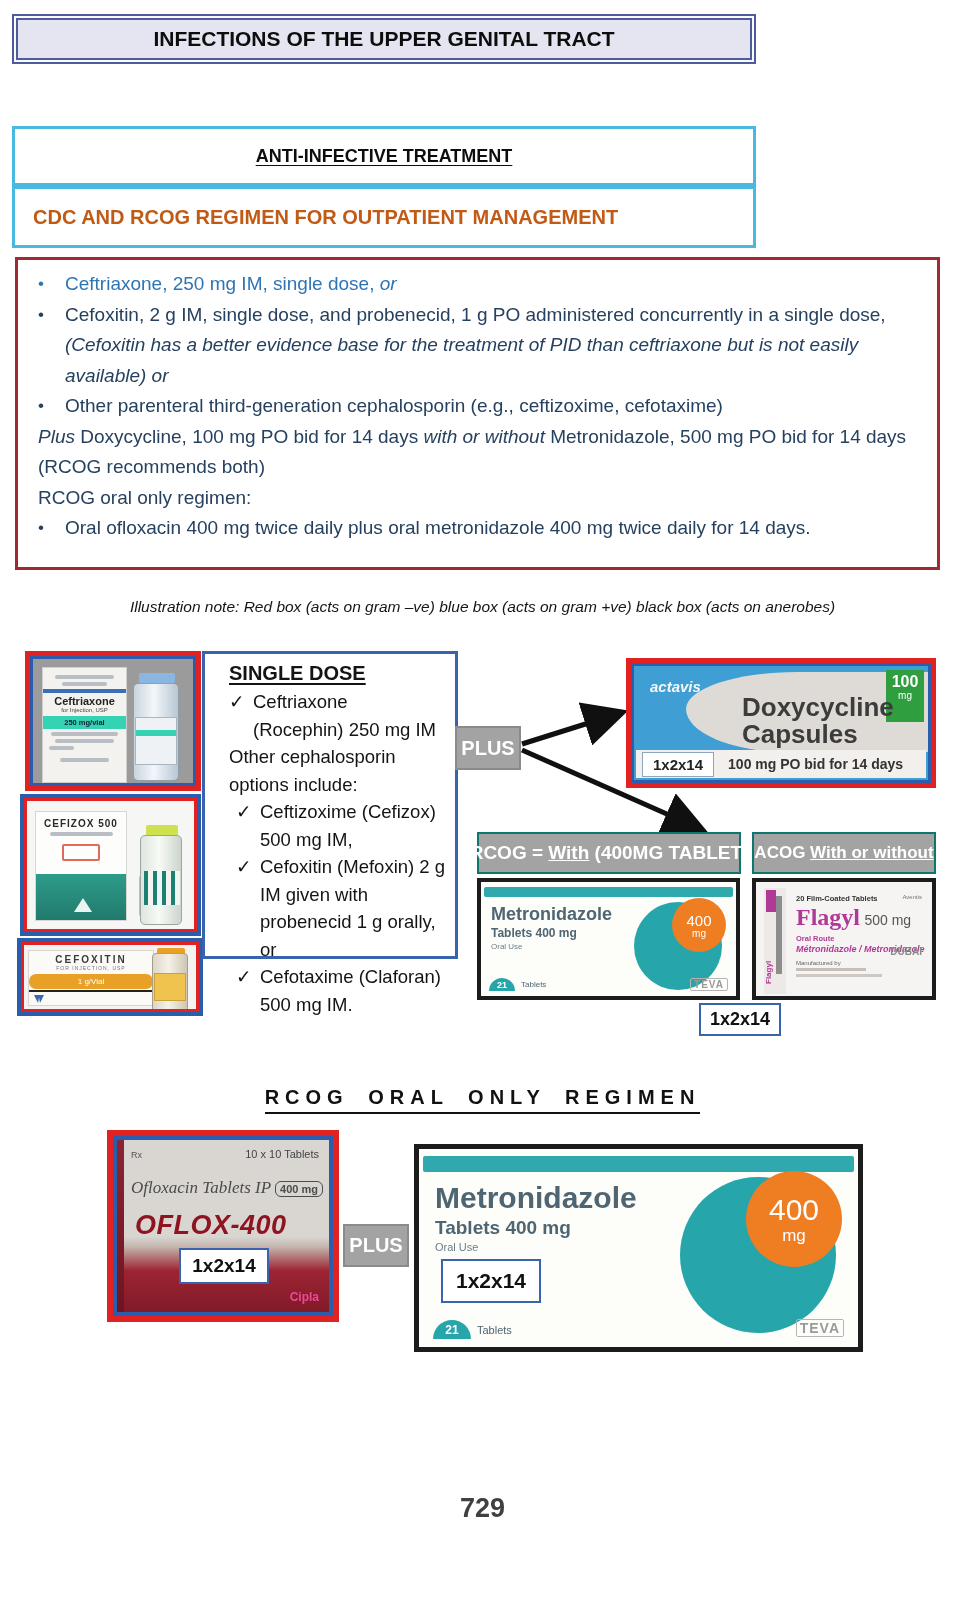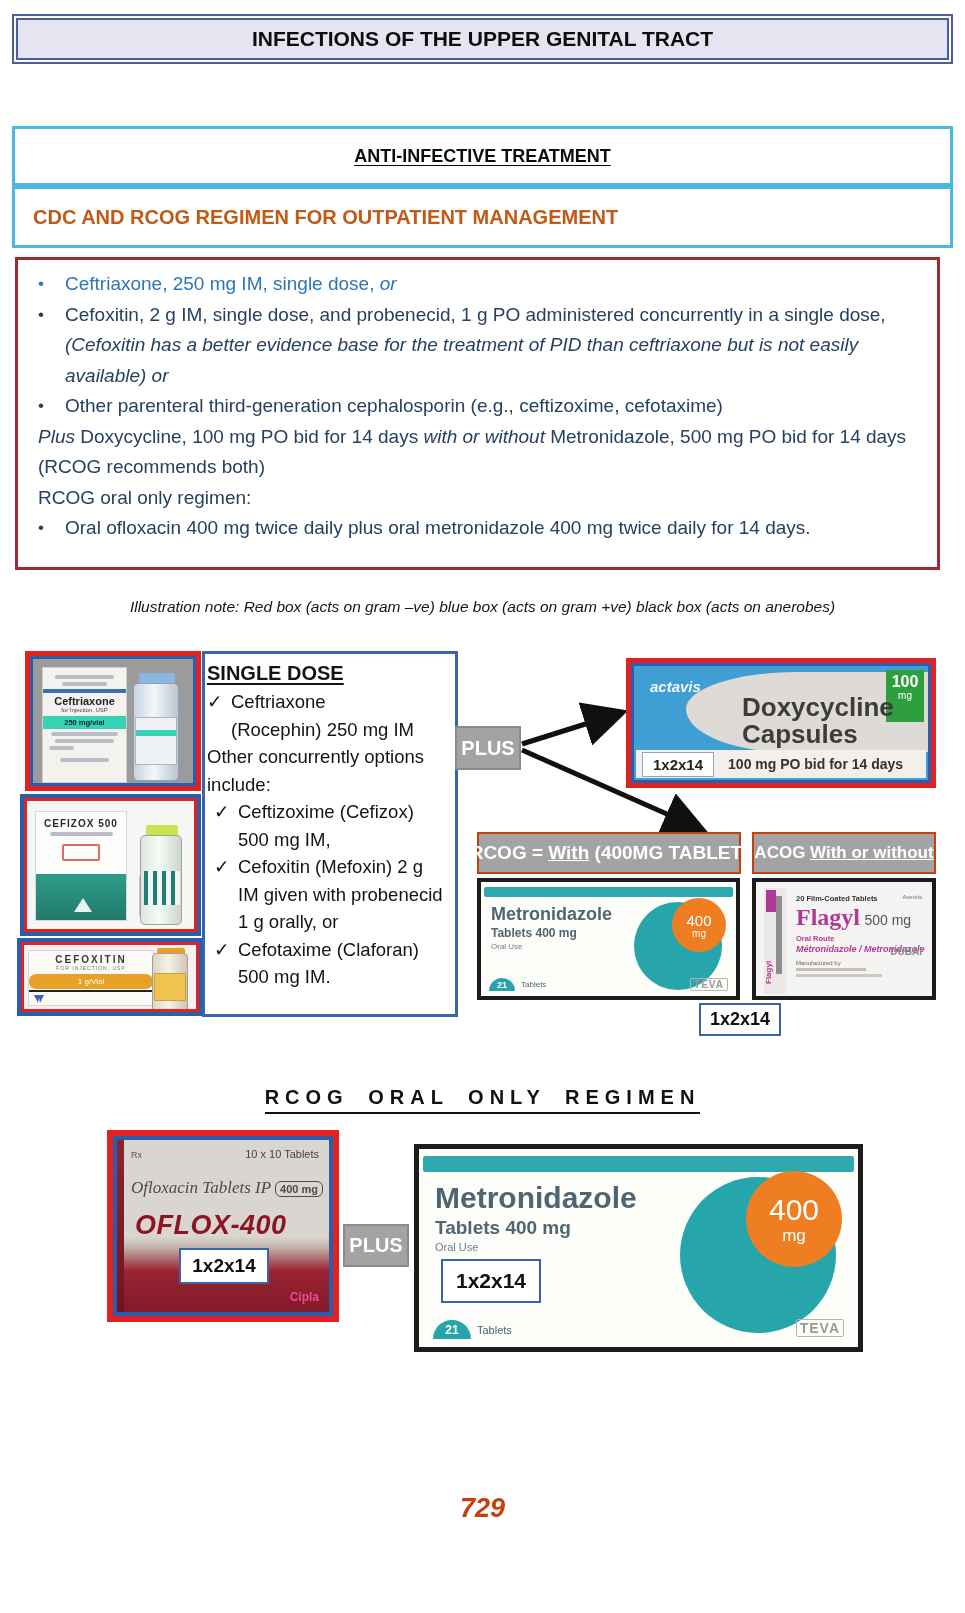--- a/index.html
+++ b/index.html
@@ -2,21 +2,21 @@
 <html><head>
 <meta charset="utf-8">
 <style>
   html,body{margin:0;padding:0;background:#fff;}
   .page{position:relative;width:965px;height:1613px;background:#ffffff;
         font-family:"Liberation Sans",sans-serif;color:#111;overflow:hidden;}
   .i{font-style:italic;}
   .u{text-decoration:underline;}
 
   
-  .hbox{position:absolute;left:12px;width:941px;box-sizing:border-box;display:flex;align-items:center;justify-content:center;}
+  .hbox{position:absolute;left:12px;width:744px;box-sizing:border-box;display:flex;align-items:center;justify-content:center;}
   .hbox1{top:14px;height:50px;background:#e5e5f1;border:2px solid #4d5c9b;
          box-shadow:inset 0 0 0 2px #fbfbfe, inset 0 0 0 4px #4d5c9b;}
   .hbox1 .t{font-size:21px;font-weight:bold;color:#0d0d0d;}
   .hbox2{top:71px;height:47px;background:#fff;border:2px solid #4d5c9b;
          box-shadow:inset 0 0 0 2px #ffffff, inset 0 0 0 4px #4d5c9b;}
   .hbox2 .t{font-size:19px;font-weight:bold;letter-spacing:7px;word-spacing:10px;text-decoration:underline;text-underline-offset:4px;color:#0d0d0d;}
   .hbox3{top:126px;height:60px;background:#fff;border:3px solid #49b9e2;}
   .hbox3 .t{font-size:18px;font-weight:bold;text-decoration:underline;text-underline-offset:3px;color:#0d0d0d;}
   .hbox4{top:186px;height:62px;background:#fff;border:3px solid #49b9e2;justify-content:flex-start;padding-left:18px;}
   .hbox4 .t{font-size:20px;font-weight:bold;color:#c05a14;}
@@ -76,34 +76,34 @@
   .phC .c-name{font-size:10px;font-weight:bold;letter-spacing:2px;color:#3a3a3a;text-align:center;}
   .phC .c-sub{font-size:5px;color:#777;text-align:center;letter-spacing:1px;}
   .phC .band{position:absolute;left:0;bottom:16px;width:100%;height:15px;background:#e8a126;color:#fff;font-size:8px;text-align:center;line-height:15px;border-radius:7px;}
   .phC .kline{position:absolute;left:0;bottom:13px;width:100%;height:2px;background:#222;}
   .phC .logo{position:absolute;left:5px;bottom:2px;width:10px;height:8px;background:#3a66b0;clip-path:polygon(0 0,40% 100%,50% 30%,60% 100%,100% 0);}
   .phC .vial{position:absolute;right:8px;top:8px;width:34px;height:58px;background:linear-gradient(90deg,#ddd6c8,#f6f2e8 45%,#cfc6b4);border:1px solid #a79d88;border-radius:4px;}
   .phC .cap{position:absolute;right:11px;top:3px;width:28px;height:9px;background:#e8a126;border-radius:2px;}
   .phC .vlabel{position:absolute;right:10px;top:28px;width:30px;height:26px;background:#f0c34f;border:1px solid #caa23a;font-size:4px;color:#333;text-align:center;overflow:hidden;}
 
   
-  .sdbox{position:absolute;left:202px;top:651px;width:256px;height:366px;box-sizing:border-box;
-         border:3px solid #3a63ae;background:#fff;padding:8px 8px 0 2px;color:#141414;}
+  .sdbox{position:absolute;left:202px;top:651px;width:256px;height:308px;box-sizing:border-box;
+         border:3px solid #3a63ae;background:#fff;padding:8px 8px 0 24px;color:#141414;}
   .sd-title{font-size:20px;font-weight:bold;text-decoration:underline;text-underline-offset:3px;margin-bottom:3px;}
   .sd-item{display:flex;font-size:18.5px;line-height:27.5px;}
   .sd-item .ck{width:24px;flex:none;}
   .sd-item.ind{padding-left:7px;}
   .sd-intro{font-size:18.5px;line-height:27.5px;}
 
   
   .plus{position:absolute;background:#a3a3a3;border:2px solid #8b8b8b;box-sizing:border-box;
         color:#fff;font-size:20px;font-weight:bold;display:flex;align-items:center;justify-content:center;}
   .plus1{left:455px;top:726px;width:66px;height:44px;}
   .plus2{left:343px;top:1224px;width:66px;height:43px;}
-  .banner{position:absolute;background:#a3a3a3;border:2px solid #c2410c;box-sizing:border-box;
+  .banner{position:absolute;background:#a3a3a3;border:2px solid #0f766e;box-sizing:border-box;
           color:#fff;font-weight:bold;display:flex;align-items:center;justify-content:center;white-space:pre;}
   .rcogb{left:477px;top:832px;width:264px;height:42px;font-size:19px;}
   .acogb{left:752px;top:832px;width:184px;height:42px;font-size:17px;}
 
   
   .arrows{position:absolute;left:518px;top:698px;width:210px;height:150px;}
 
   
   .doxy{left:626px;top:658px;width:310px;height:130px;}
   .doxy .face{position:absolute;inset:0;background:#3f9ed3;}
@@ -192,21 +192,21 @@
   .o-tabs{position:absolute;right:10px;top:8px;font-size:11px;color:#444;}
   .o-name{position:absolute;left:14px;top:38px;width:200px;color:#4c4c4c;}
   .o-name .on{font-family:"Liberation Serif",serif;font-style:italic;font-size:17px;}
   .o-name .od{display:inline-block;border:1.5px solid #4c4c4c;border-radius:6px;font-size:11px;font-weight:bold;padding:1px 4px;margin-left:4px;}
   .o-brand{position:absolute;left:18px;top:70px;font-size:27px;font-weight:bold;font-style:italic;color:#8e1420;letter-spacing:0.5px;}
   .o-pack{position:absolute;left:62px;top:108px;width:90px;height:36px;background:#fff;border:2px solid #3a63ae;box-sizing:border-box;
           font-size:19px;font-weight:bold;color:#111;display:flex;align-items:center;justify-content:center;}
   .o-cipla{position:absolute;right:10px;bottom:8px;font-size:12px;font-weight:bold;color:#ec4899;text-align:right;}
 
   
-  .pageno{position:absolute;top:1493px;left:0;width:100%;text-align:center;font-size:27px;font-weight:bold;color:#c2410c;font-style:italic;}
+  .pageno{position:absolute;top:1493px;left:0;width:100%;text-align:center;font-size:27px;font-weight:bold;color:#404040;}
 </style>
 </head>
 <body>
 
 <div class="page">
 
   <div class="hbox hbox1">
     <span class="t">INFECTIONS OF THE UPPER GENITAL TRACT</span>
   </div>
   <div class="hbox hbox3">
@@ -298,21 +298,21 @@
       </div>
     </div>
   </div>
 
   <div class="sdbox">
     <div class="sd-title">SINGLE DOSE</div>
     <div class="sd-item">
       <span class="ck">✓</span>
       <span><span>Ceftriaxone</span><br><span>(Rocephin) 250 mg IM</span></span>
     </div>
-    <div class="sd-intro">Other concurrently options include:</div>
+    <div class="sd-intro">Other cephalosporin options include:</div>
     <div class="sd-item ind">
       <span class="ck">✓</span>
       <span>Ceftizoxime (Cefizox) 500 mg IM,</span>
     </div>
     <div class="sd-item ind">
       <span class="ck">✓</span>
       <span>Cefoxitin (Mefoxin) 2 g IM given with probenecid 1 g orally, or</span>
     </div>
     <div class="sd-item ind">
       <span class="ck">✓</span>

